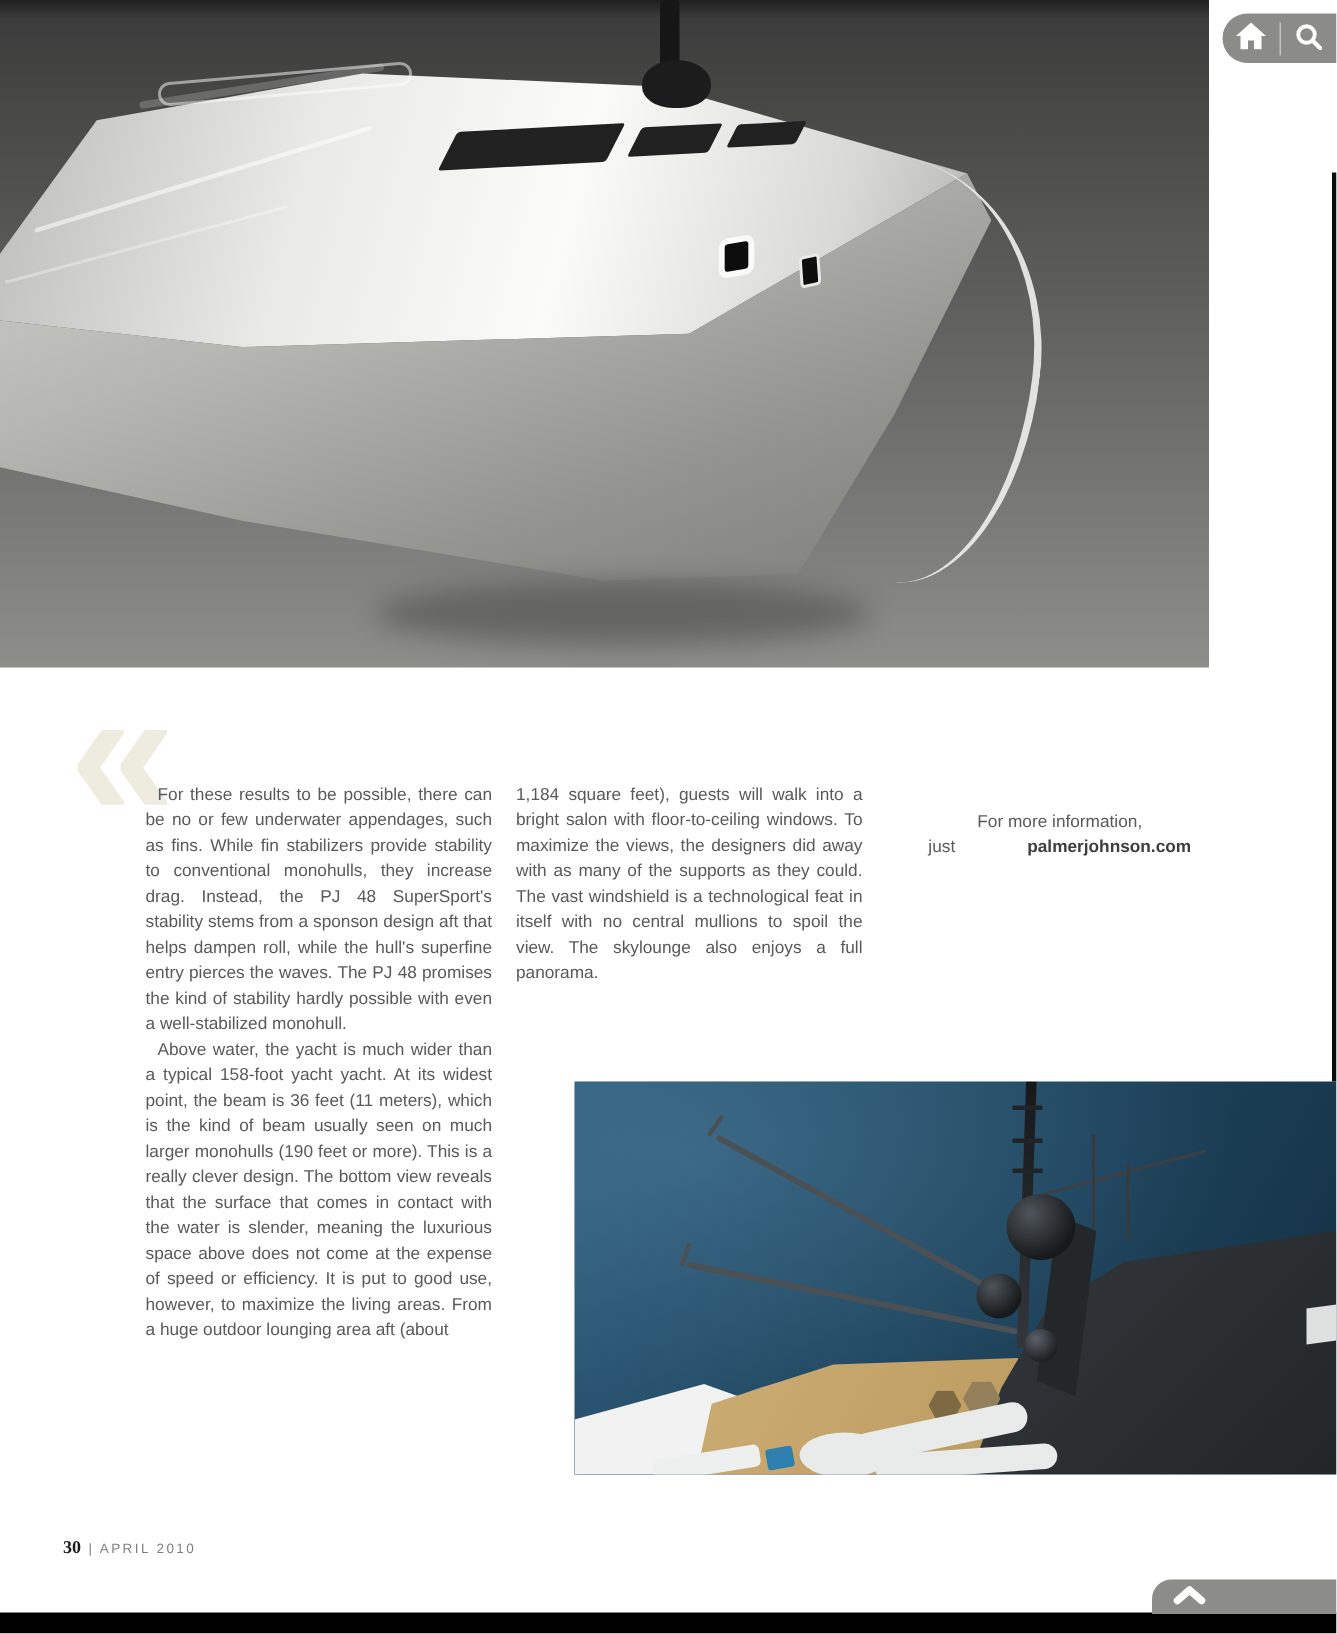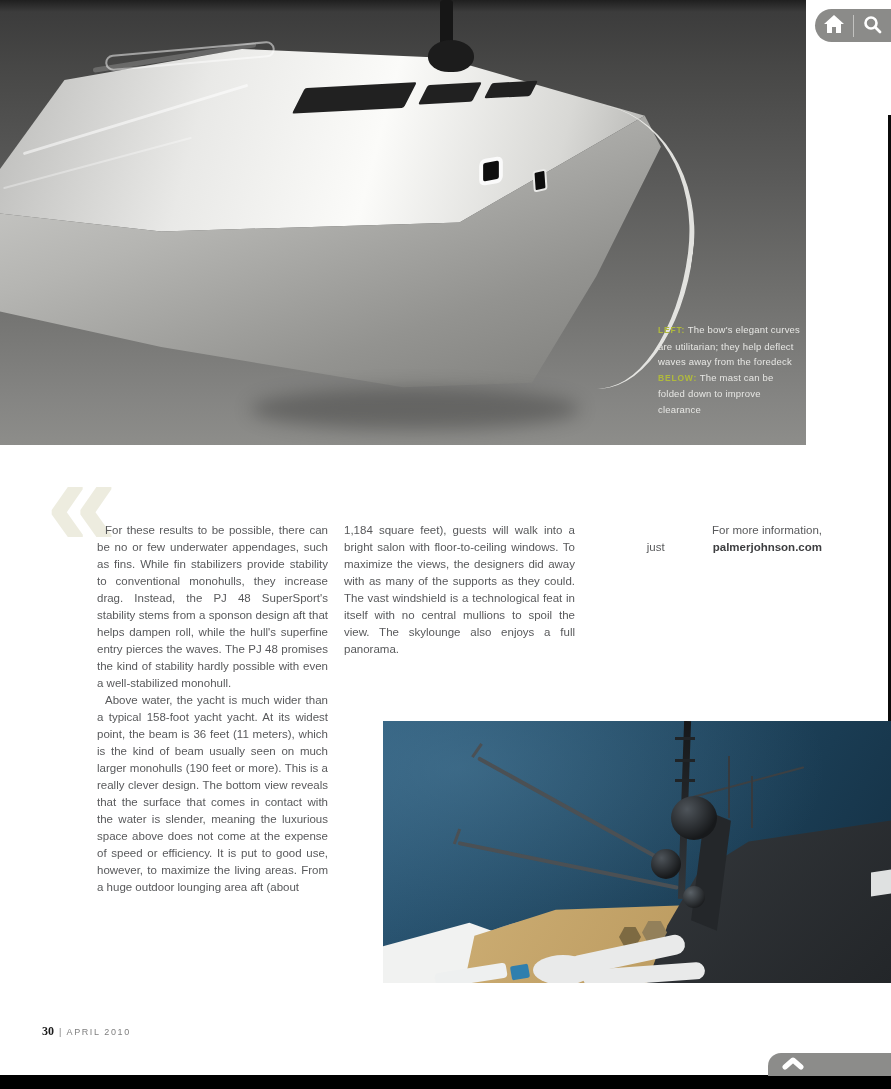--- a/index.html
+++ b/index.html
@@ -86,21 +86,21 @@
   
   .columns {
     position:absolute; left:97px; top:522px; width:725px;
     display:flex; gap:16px;
     color:#58595b; font-size:11.5px; line-height:17px;
   }
   .col { width:231px; text-align:justify; }
   .col p { margin:0; }
   .col p.ind { text-indent:8px; }
   .endmark { display:inline-block; width:9px; height:9px; background:#cf2027; margin-left:4px; vertical-align:-1px; }
-  .info-block { text-align:right; }
+  .info-block { margin-top:18px; text-align:center; }
   .info-block .link { font-weight:bold; color:#3d3e40; margin-left:4px; cursor:pointer;padding-left:44px; }
 
   
   .photo2 {
     position:absolute; left:383px; top:721px; width:508px; height:262px;
     overflow:hidden;
     background:linear-gradient(120deg,#2e5b7a 0%,#234b66 35%,#1a3c53 70%,#132e41 100%);
   }
   .photo2 .sheen { position:absolute; inset:0; background:radial-gradient(ellipse at 15% 18%, rgba(95,145,175,.35), transparent 60%); }
   .arm { position:absolute; height:4px; background:#4b5054; transform-origin:left center; border-radius:2px; }
@@ -161,23 +161,20 @@
     <div class="streak s2"></div>
     <div class="streak s3"></div>
     <div class="hatch"></div>
     <div class="mast-stem"></div>
     <div class="mast-blob"></div>
     <div class="win w1"></div>
     <div class="win w2"></div>
     <div class="win w3"></div>
     <div class="port1"></div>
     <div class="port2"></div>
-    <div class="hero-caption">
-      <span class="cap-label">LEFT:</span><span class="cap-text"> The bow's elegant curves are utilitarian; they help deflect waves away from the foredeck </span><span class="cap-label">BELOW:</span><span class="cap-text"> The mast can be folded down to improve clearance</span>
-    </div>
   </section>
 
   <div class="toolbar">
     <button class="tb-btn">
       <span>
         <svg width="20" height="18" viewBox="0 0 20 18">
           <path d="M10 0 L20 9 L17 9 L17 18 L12 18 L12 12 L8 12 L8 18 L3 18 L3 9 L0 9 Z" fill="#ffffff"></path>
         </svg>
       </span>
     </button>

